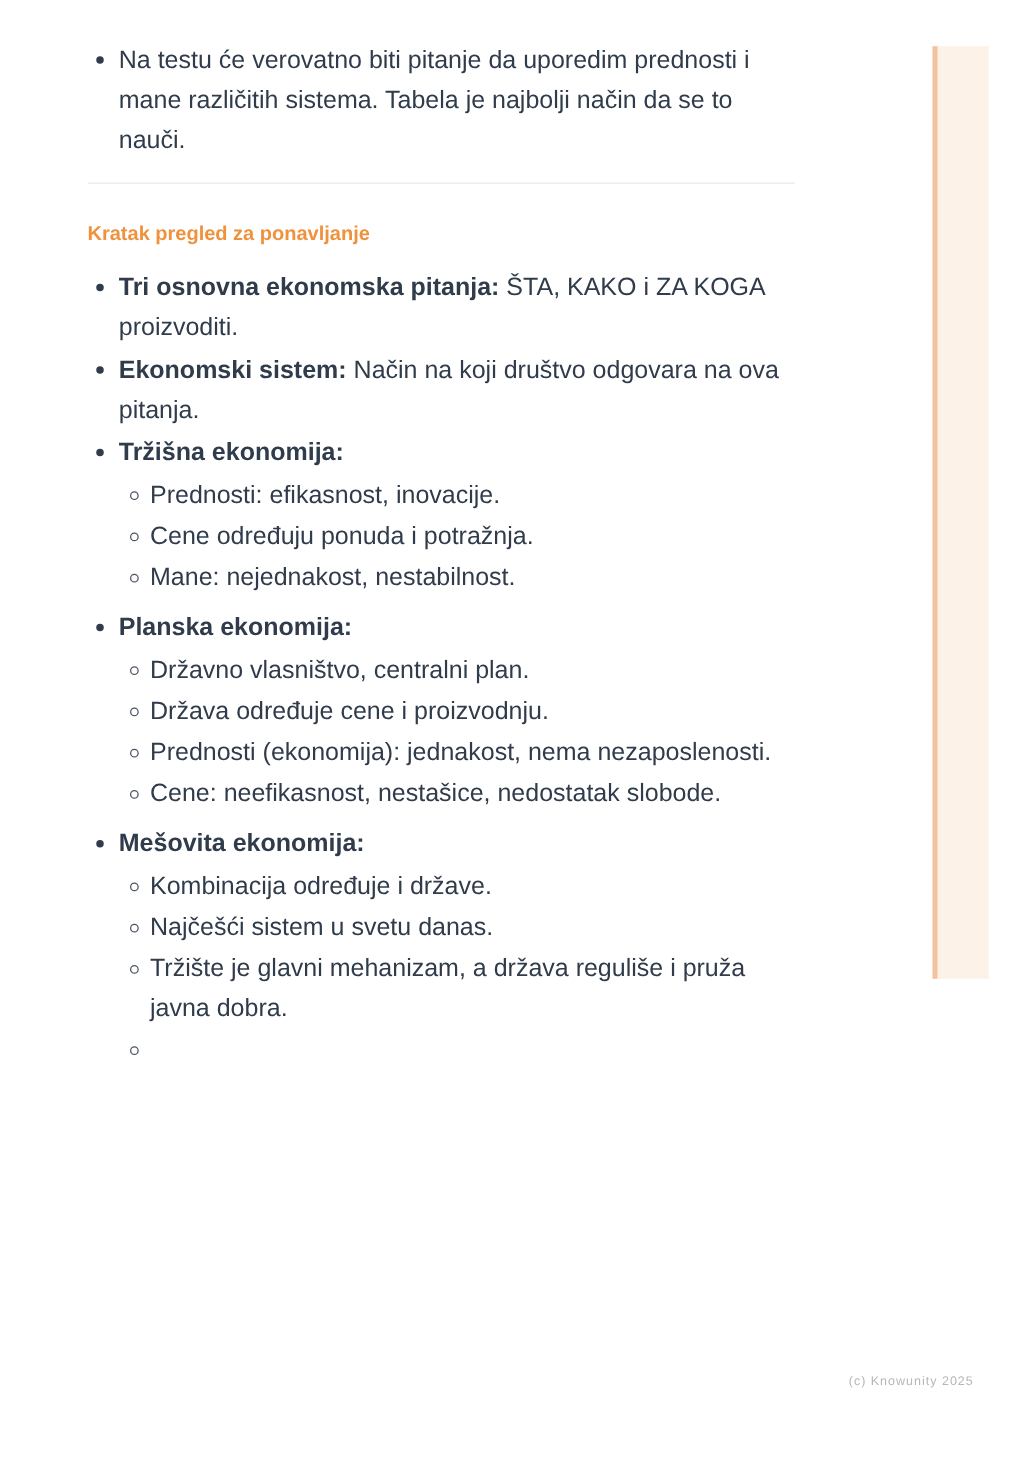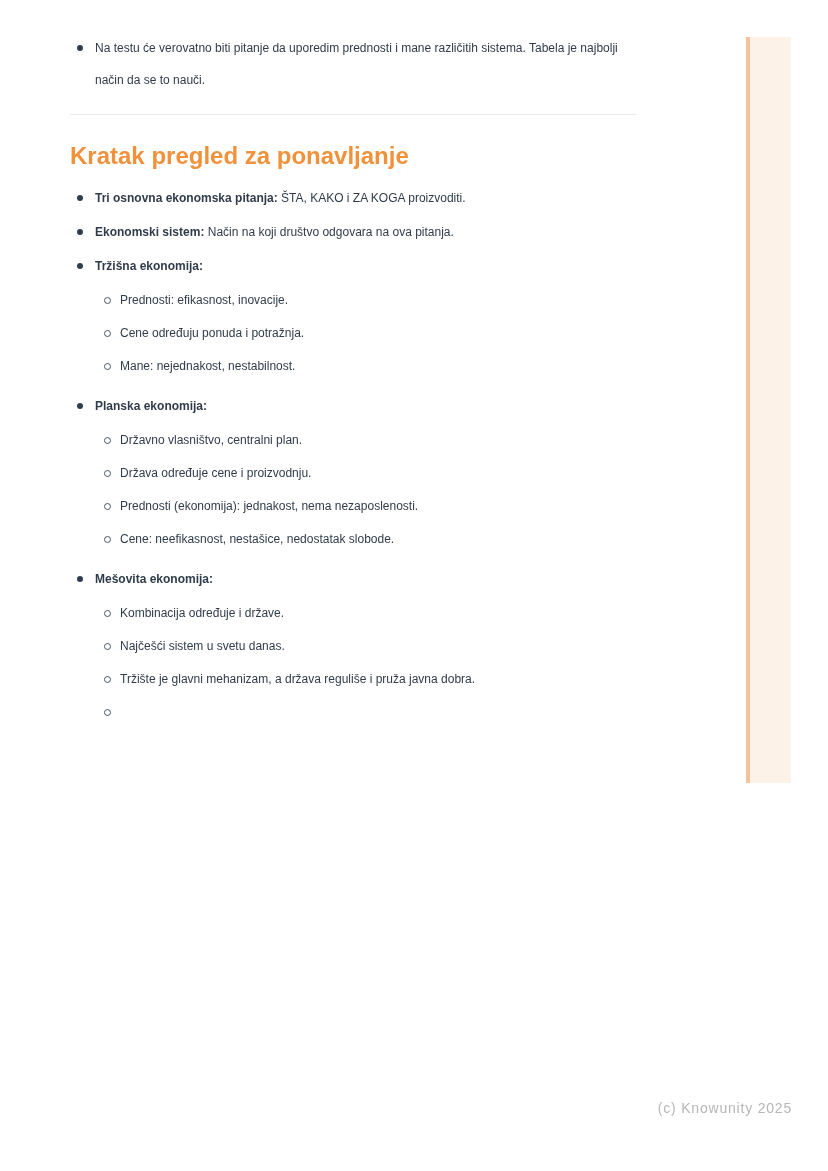--- a/index.html
+++ b/index.html
@@ -23,21 +23,21 @@
   }
   .content {
     position: absolute;
     left: 70px;
     top: 32px;
     width: 566px;
   }
   ul { list-style: none; }
   li {
     position: relative;
-    font-size: 12px;
+    font-size: 20px;
     line-height: 32px;
     margin-bottom: 1px;
     color: #303C4B;
   }
   li.l1 { padding-left: 25px; }
   li.l2 { padding-left: 50px; }
   .m1 {
     position: absolute;
     left: 7px;
     top: 13px;
@@ -56,35 +56,35 @@
     border: 1.5px solid #4A5563;
     background: transparent;
   }
   .lead { font-weight: 700; }
   hr.divider {
     border: none;
     border-top: 1px solid #E9E9E9;
     margin: 18px 0 0 0;
   }
   h1.section-heading {
-    font-size: 24px;
+    font-size: 16px;
     line-height: 28px;
     font-weight: 700;
     color: #F0913C;
     margin: 27px 0 0 0;
   }
   ul.main-list { margin-top: 12px; }
   ul.main-list > li.l1 { margin-top: 2px; }
   ul.main-list > li.l1.after-group { margin-top: 8px; }
   ul.sub-list { margin-top: 2px; }
   .footer {
     position: absolute;
-    right: 36px;
+    right: 49px;
     top: 1100px;
-    font-size: 14px;
+    font-size: 10px;
     letter-spacing: 0.8px;
     color: #B6B6B6;
   }
 </style>
 </head>
 <body>
 
 <div class="stripe"></div>
 
 <div class="content">

